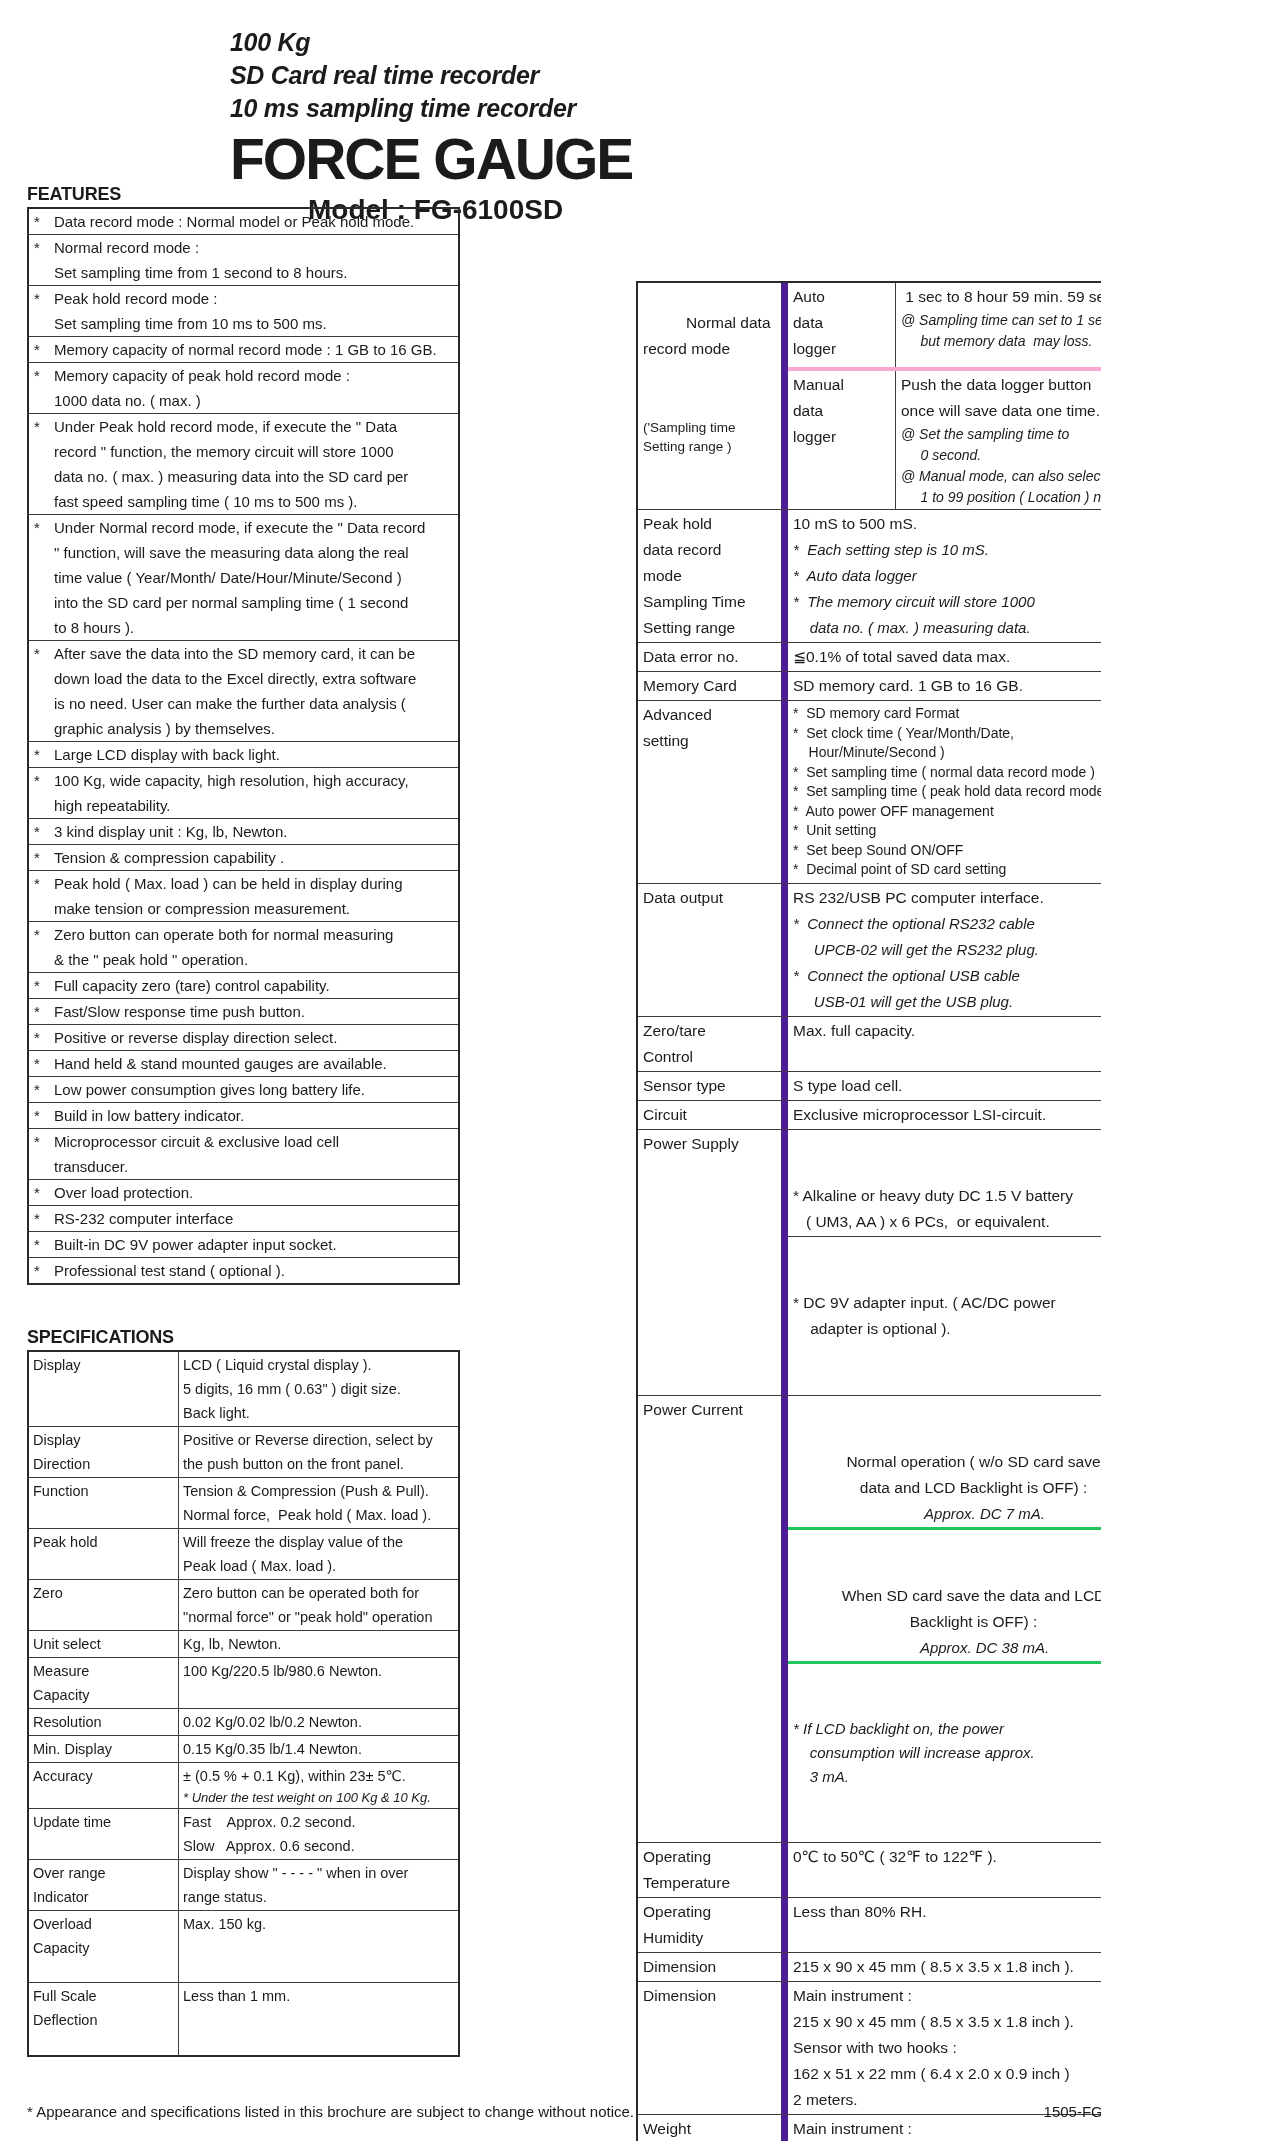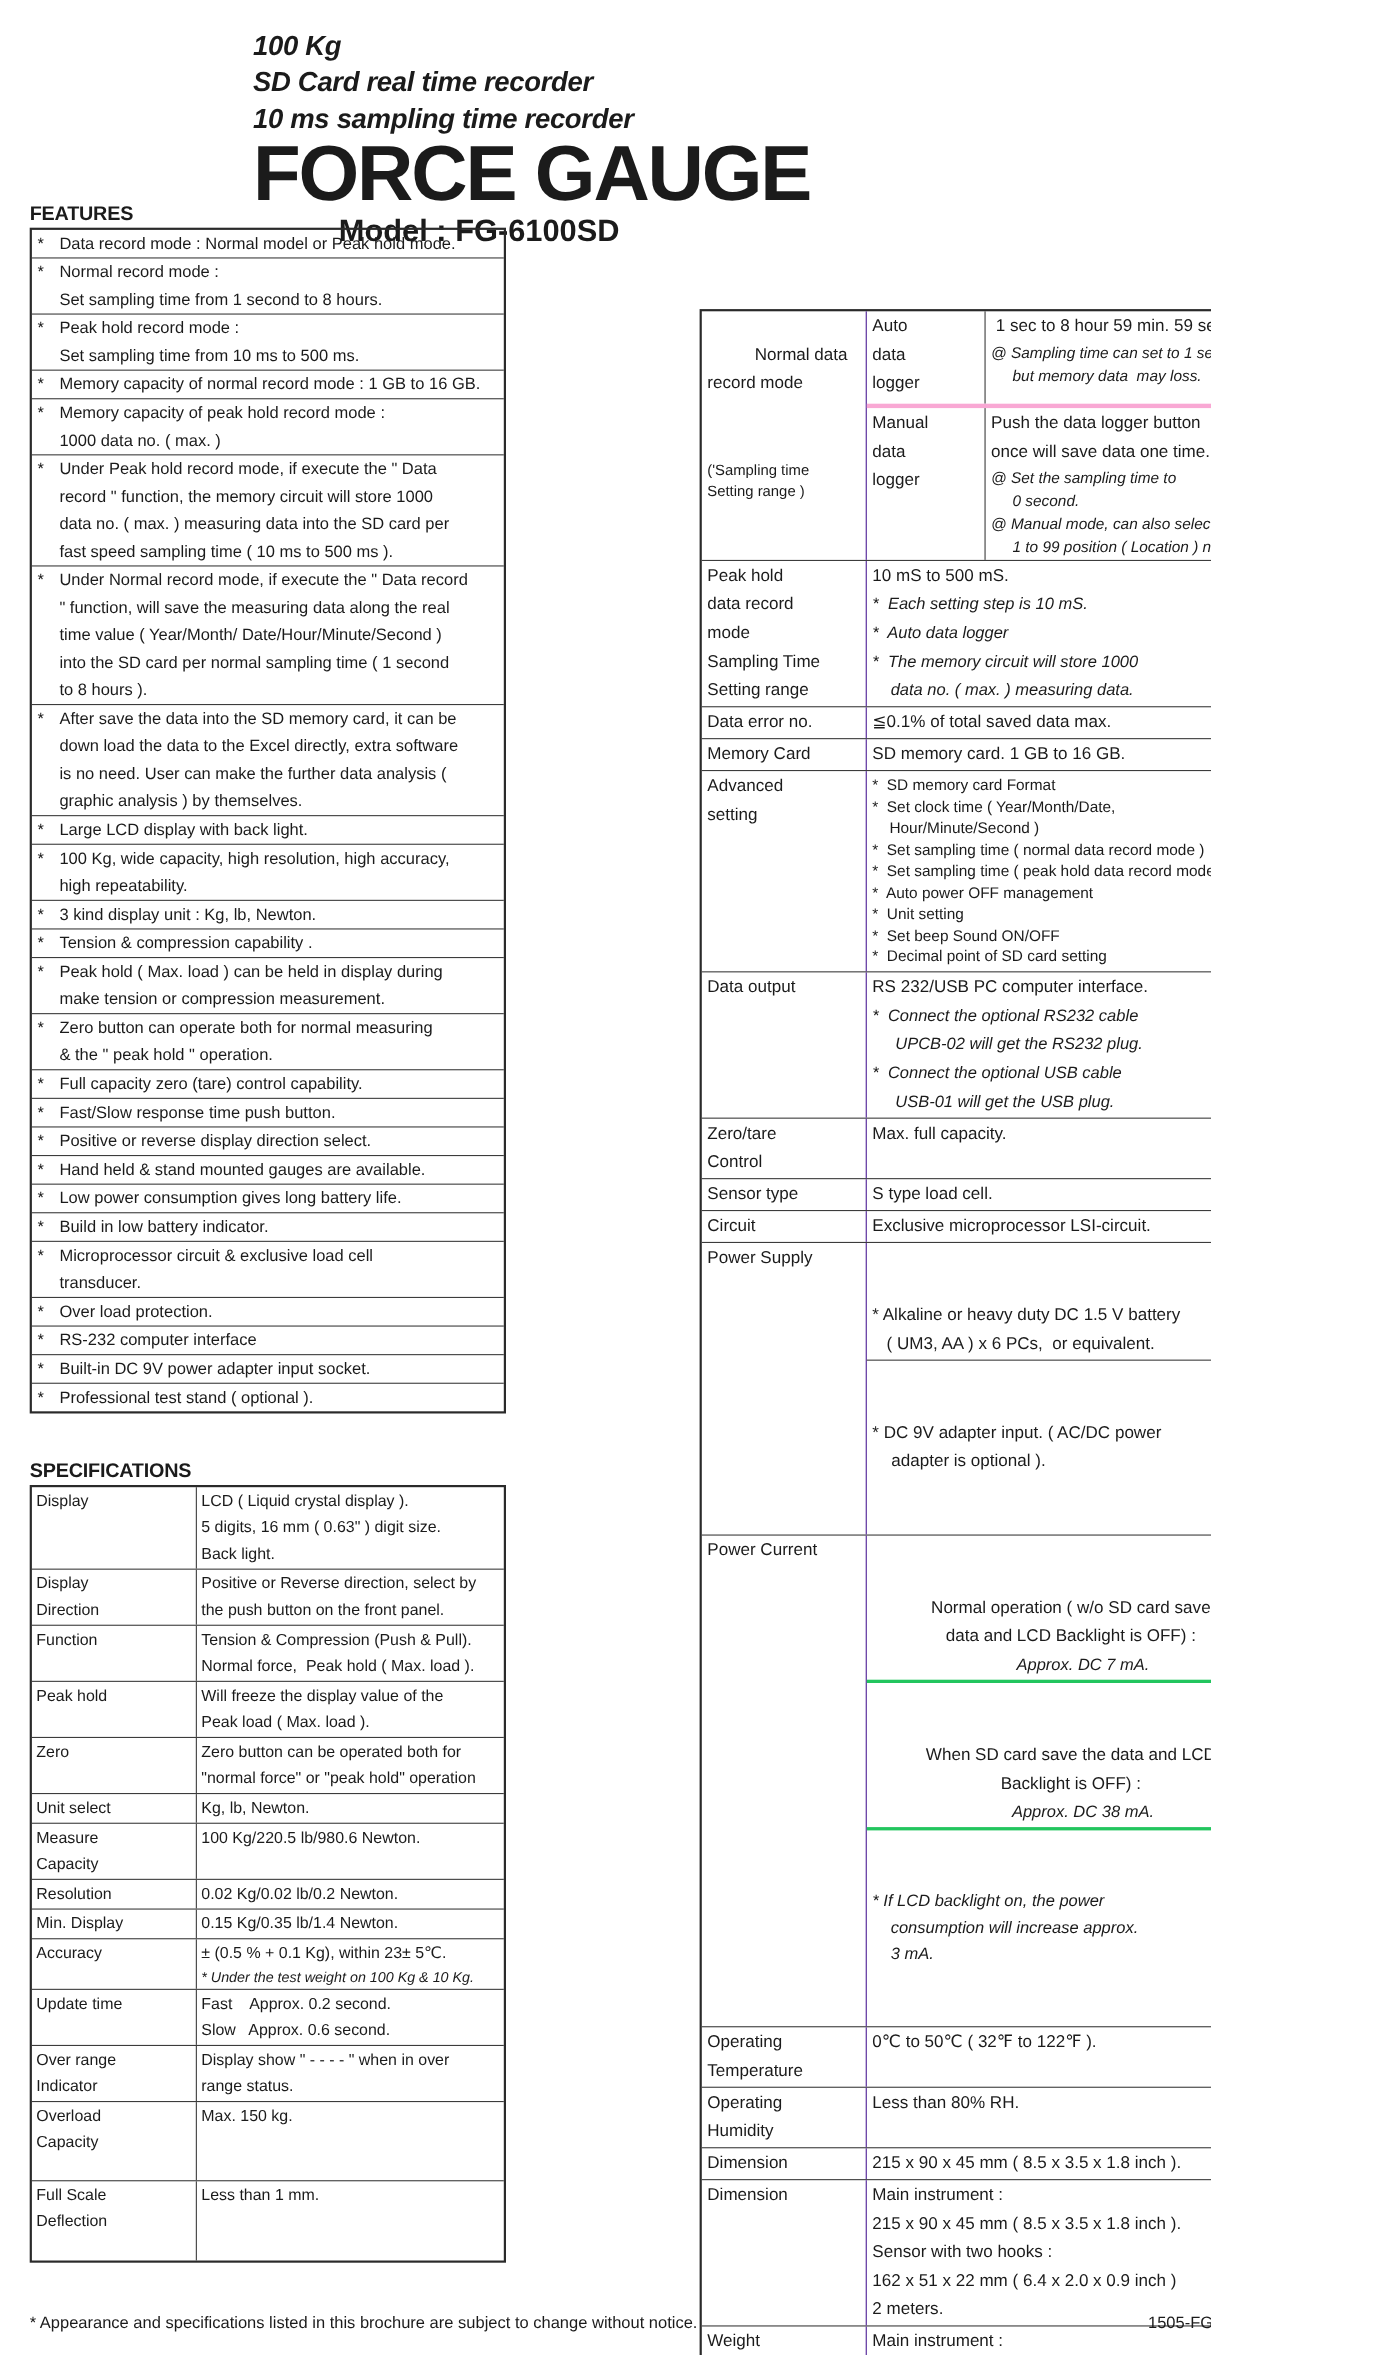--- a/index.html
+++ b/index.html
@@ -6,21 +6,21 @@
   html,body { background:#ffffff; }
   body {
     font-family:"Liberation Sans","DejaVu Sans",sans-serif;
     color:#1b1b1b;
   }
   .page { position:relative; width:1101px; height:2141px; background:#fff; overflow:hidden; }
 
   
   .header { position:absolute; left:230px; top:26px; }
   .h-sub { font-size:25px; font-weight:bold; font-style:italic; line-height:33px; letter-spacing:-0.3px; }
-  .h-title { font-size:71px; font-weight:900; letter-spacing:-2px; line-height:60px; margin-top:4px; }
+  .h-title { font-size:57px; font-weight:900; letter-spacing:-2px; line-height:60px; margin-top:4px; }
   .h-model { font-size:28px; font-weight:bold; margin:5px 0 0 78px; }
 
   
   .left-col { position:absolute; left:27px; top:184px; width:433px; }
   .sec-head { font-size:18px; font-weight:bold; margin-bottom:2px; letter-spacing:-0.2px; }
   .features-box { border:2px solid #2a2a2a; }
   .frow { display:flex; border-bottom:1px solid #3c3c3c; font-size:15px; line-height:25px; padding:0 2px; }
   .frow:last-child { border-bottom:none; }
   .fstar { width:23px; flex:none; padding-left:3px; }
   .ftext { flex:1; white-space:pre-wrap; }
@@ -32,21 +32,21 @@
   .slabel { width:150px; flex:none; border-right:1px solid #3c3c3c; padding:1px 4px; white-space:pre-wrap; }
   .svalue { flex:1; padding:1px 4px; white-space:pre-wrap; }
   .snote { display:block; font-size:13px; font-style:italic; line-height:19px; }
   .tall { min-height:72px; }
 
   
   .right-col { position:absolute; left:636px; top:281px; width:525px; }
   .right-box { border:2px solid #2a2a2a; }
   .rrow { display:flex; border-bottom:1px solid #3c3c3c; font-size:15.5px; line-height:26px; }
   .rrow:last-child { border-bottom:none; }
-  .rlabel { width:150px; flex:none; border-right:1px solid #4c1d95; padding:1px 5px; white-space:pre-wrap; }
+  .rlabel { width:150px; flex:none; border-right:7px solid #4c1d95; padding:1px 5px; white-space:pre-wrap; }
   .rvalue { flex:1; padding:1px 5px; white-space:pre-wrap; }
   .rvalue.nopad { padding:0; }
   .note { display:block; font-style:italic; font-size:14px; line-height:21px; white-space:pre-wrap; }
   .note-lg { display:block; font-style:italic; font-size:15px; line-height:26px; white-space:pre-wrap; }
   .small-list { font-size:14px; line-height:19.5px; padding-top:3px; padding-bottom:3px; }
   .sublabel { display:block; font-size:13.5px; line-height:19px; margin-top:30px; white-space:pre-wrap; }
   .r1right { flex:1; display:flex; flex-direction:column; }
   .r1sub { display:flex; flex:1; }
   .r1sub.second { border-top:4px solid #f9a8d4; }
   .r1name { width:108px; flex:none; border-right:1px solid #3c3c3c; padding:1px 5px; white-space:pre-wrap; }

